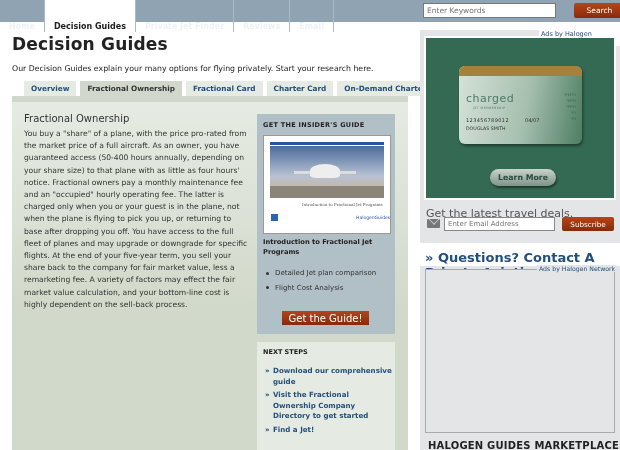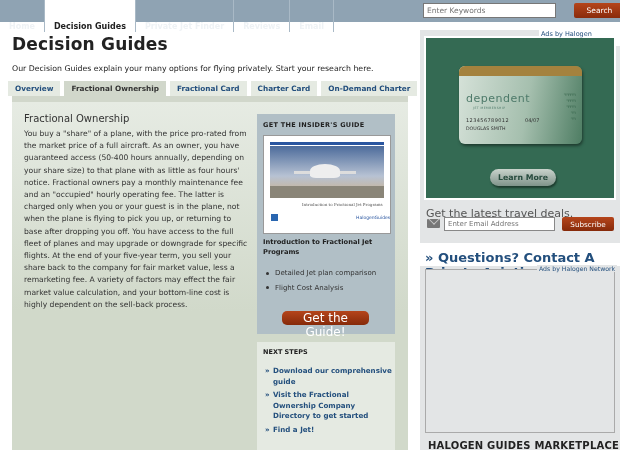--- a/index.html
+++ b/index.html
@@ -5,21 +5,21 @@
 *{box-sizing:border-box;margin:0;padding:0}
 body{width:620px;height:450px;overflow:hidden;background:#fff;font-family:"DejaVu Sans","Liberation Sans",sans-serif;color:#333;position:relative}
 .topbar{position:absolute;left:0;top:0;width:620px;height:22px;background:#8fa3b3}
 .nav{position:absolute;left:0;top:0;height:22px;display:flex}
 .nav-item{height:22px;line-height:22px;padding:16px 9px;font-size:8px;font-weight:bold;color:#eef2f5;border-right:1px solid #a9b9c6;cursor:pointer}
 .nav-item.active{background:#fff;color:#222;height:23px}
 .search-input{position:absolute;left:423px;top:3px;width:133px;height:15px;border:1px solid #777;background:#fff;font-size:7.5px;padding:0 3px;color:#666;font-family:inherit}
 .search-btn{position:absolute;left:574px;top:3px;width:51px;height:15px;background:linear-gradient(#b5451b,#8a2b0b);border:none;border-radius:2px;color:#fff;font-size:7.5px;font-family:inherit}
 h1{position:absolute;left:12px;top:34px;font-size:17px;font-weight:bold;color:#222;letter-spacing:0.2px}
 .intro{position:absolute;left:12px;top:64px;font-size:7.8px;color:#222}
-.tabs{position:absolute;left:8px;top:81px;display:flex;gap:4px}
+.tabs{position:absolute;left:24px;top:81px;display:flex;gap:4px}
 .tab{height:15px;line-height:15px;padding:0 7px;font-size:7.3px;font-weight:bold;color:#234f7d;background:#e5eae2;cursor:pointer}
 .tab.active{background:#d1d7cb;color:#333}
 .tabbar{position:absolute;left:12px;top:96px;width:396px;height:6px;background:#d1d7cb}
 .panel{position:absolute;left:12px;top:102px;width:396px;height:348px;background:linear-gradient(#e6ebe3,#d1d9ca 60%)}
 .panel-title{position:absolute;left:24px;top:113px;font-size:10px;color:#333}
 .panel-body{position:absolute;left:24px;top:128px;width:225px;font-size:7.6px;line-height:12.2px;color:#333}
 .guide-box{position:absolute;left:257px;top:114px;width:138px;height:220px;background:#b1bfc6}
 .guide-title{position:absolute;left:263px;top:121px;font-size:6.5px;font-weight:bold;color:#222;letter-spacing:0.3px}
 .guide-img{position:absolute;left:263px;top:135px;width:128px;height:99px;background:#fff;border:1px solid #999}
 .gi-bar{position:absolute;left:6px;top:6px;width:114px;height:3px;background:#2a56a0}
@@ -27,21 +27,21 @@
 .gi-ground{position:absolute;left:6px;top:50px;width:114px;height:12px;background:#8a8578}
 .gi-jet{position:absolute;left:46px;top:28px;width:30px;height:14px;background:#eee;border-radius:50% 50% 20% 20%}
 .gi-wing{position:absolute;left:30px;top:35px;width:62px;height:3px;background:#ddd}
 .gi-caption{position:absolute;left:38px;top:66px;font-size:4px;color:#555;font-family:"DejaVu Serif",serif}
 .gi-amex{position:absolute;left:7px;top:78px;width:7px;height:7px;background:#2a66b0}
 .gi-logo{position:absolute;left:92px;top:79px;font-size:4.5px;color:#2a56a0}
 .guide-sub{position:absolute;left:263px;top:238px;width:128px;font-size:6.7px;font-weight:bold;line-height:9.5px;color:#222}
 .guide-list{position:absolute;left:263px;top:266px;list-style:none}
 .guide-list li{font-size:7px;color:#333;height:14.5px;display:flex;align-items:center}
 .guide-list li .dot{width:3px;height:3px;border-radius:50%;background:#333;margin:0 6px 0 3px}
-.guide-btn{position:absolute;left:282px;top:311px;width:87px;height:14px;border:none;border-radius:5px;background:linear-gradient(#b5451b,#862a0a);color:#fff;font-size:12px;font-family:inherit}
+.guide-btn{position:absolute;left:282px;top:311px;width:87px;height:14px;border:none;border-radius:0;background:linear-gradient(#b5451b,#862a0a);color:#fff;font-size:10px;font-family:inherit}
 .steps-box{position:absolute;left:257px;top:342px;width:138px;height:108px;background:#e5eae2}
 .steps-title{position:absolute;left:263px;top:348px;font-size:6.5px;font-weight:bold;color:#222}
 .steps-list{position:absolute;left:263px;top:366px;width:130px;list-style:none}
 .steps-list li{display:flex;font-size:7.1px;font-weight:bold;color:#234f7d;line-height:10.5px;margin-bottom:3px;cursor:pointer}
 .steps-list li .raq{width:10px;flex:none;padding-left:2px}
 .right-col{position:absolute;left:420px;top:30px;width:200px;height:420px;background:#e3e5e6}
 .ad1-label{position:absolute;left:539px;top:30px;font-size:6.5px;color:#234f7d;background:#fff;padding:0 2px}
 .ad1{position:absolute;left:424px;top:36px;width:192px;height:164px;border:1px solid #fff;background:#fff;padding:2px}
 .ad1-inner{position:absolute;left:426px;top:38px;width:188px;height:160px;background:#346a53}
 .card{position:absolute;left:459px;top:66px;width:123px;height:78px;border-radius:6px;background:linear-gradient(100deg,#d6e2d9,#a5bfae 55%,#4e7d63);box-shadow:1px 2px 3px #1f3d30;overflow:hidden}
@@ -134,21 +134,21 @@
       <span>Find a Jet!</span>
     </li>
 </ul>
 
 <div class="right-col"></div>
 <div class="ad1"></div>
 <div class="ad1-label">Ads by Halogen Network</div>
 <div class="ad1-inner"></div>
 <div class="card">
   <div class="card-stripe"></div>
-  <div class="card-brand">dependent</div>
+  <div class="card-brand">charged</div>
   <div class="card-sub">JET MEMBERSHIP</div>
   <div class="card-num">123456789012</div>
   <div class="card-exp">04/07</div>
   <div class="card-name">DOUGLAS SMITH</div>
   <div class="card-grid">⌝⌝⌝⌝⌝<br>⌝⌝⌝⌝<br>⌝⌝⌝⌝<br>⌝⌝<br>⌝⌝</div>
 </div>
 <button class="learn-btn">Learn More</button>
 
 <div class="deals-label">Get the latest travel deals.</div>
 <div class="mail-icon"></div>

